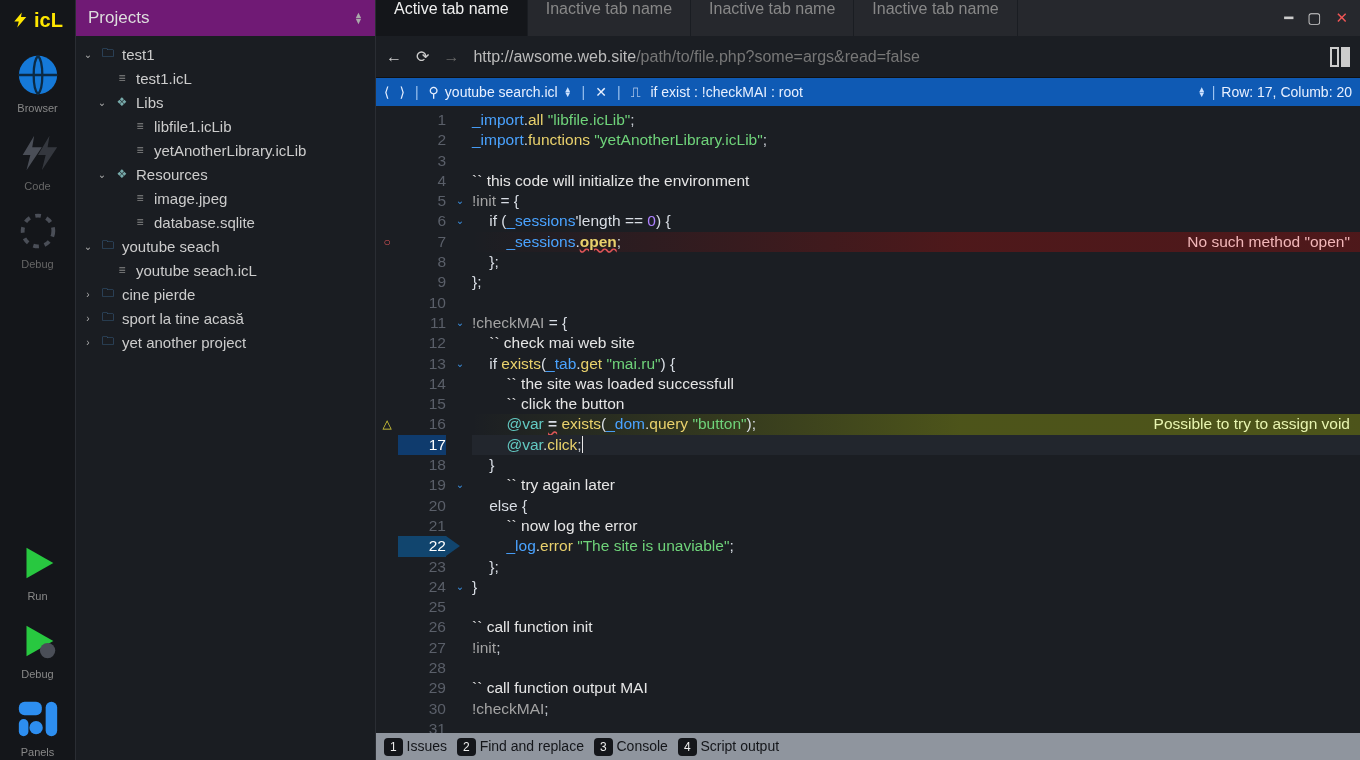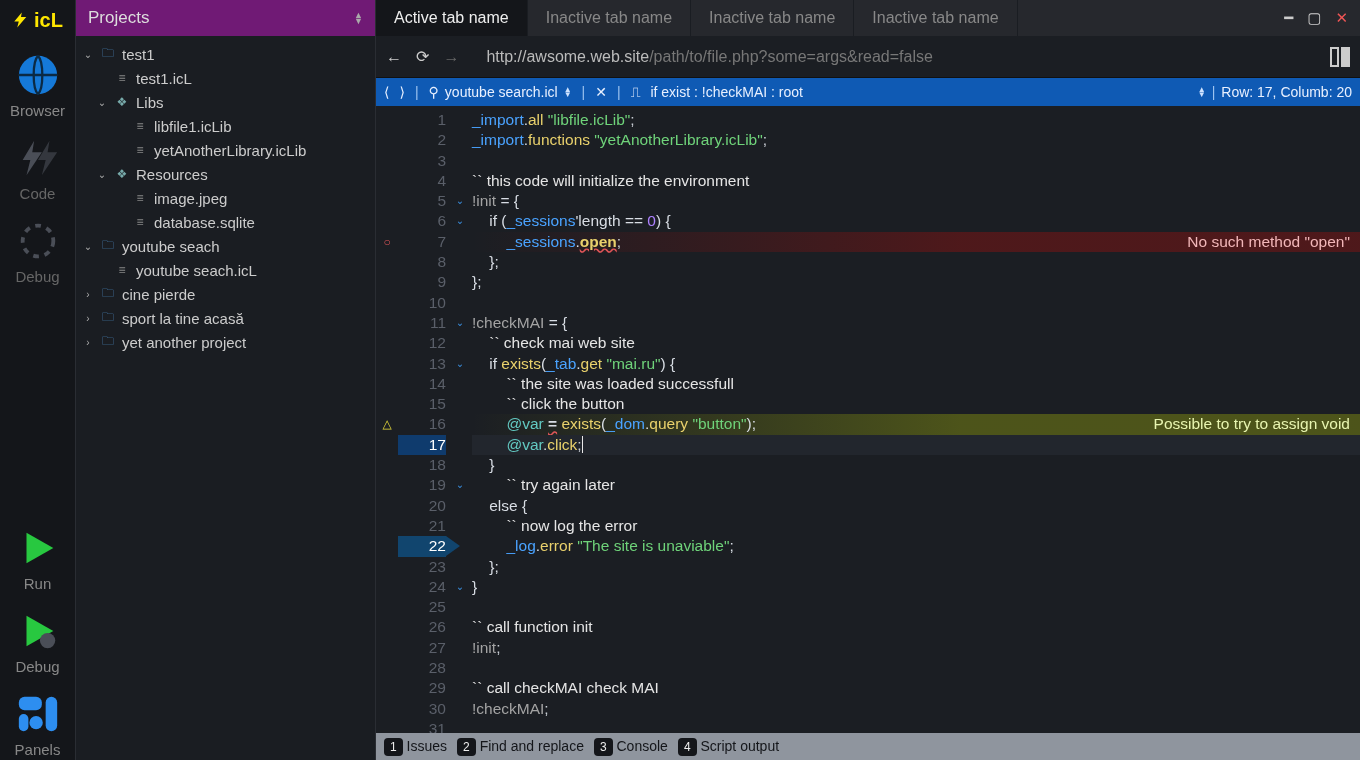--- a/index.html
+++ b/index.html
@@ -6,21 +6,21 @@
 html, body { width: 1360px; height: 760px; overflow: hidden; background: #1a1d22; color: #ccc; }
 
 .app { display: flex; height: 100%; }
 
 
 .rail { width: 76px; background: #14161a; display: flex; flex-direction: column; align-items: flex-start; padding-top: 2px; color: #888; font-size: 12px; border-right: 1px solid #2a2d33; }
 .rail-logo { display: flex; align-items: center; gap: 4px; color: #fee600; font-size: 20px; font-weight: bold; height: 36px; width: 100%; justify-content: center; }
 .rail-logo svg { width: 18px; height: 22px; }
 .rail-item { display: flex; flex-direction: column; align-items: center; gap: 4px; margin-top: 10px; cursor: pointer; width: 100%; padding: 4px 0 2px; }
 .rail-item svg, .rail-item .ic { width: 46px; height: 46px; }
-.rail-item span { font-size: 15px; }
+.rail-item span { font-size: 11px; }
 .rail-spacer { flex: 1; }
 .rail-item.browser svg { color:#1579d8; }
 .rail-item.muted { color:#666; }
 
 
 .side { width: 300px; background: #1a1d22; display: flex; flex-direction: column; border-right: 1px solid #2a2d33; }
 .side-head { height: 36px; background: #701a75; display: flex; align-items: center; justify-content: space-between; padding: 0 12px; color: #ddd; font-size: 17px; }
 .side-head .sorter { display:flex; flex-direction:column; line-height:6px; font-size:9px; color:#aaa; }
 .tree { padding: 6px 0; font-size: 15px; color: #ccc; overflow: auto; }
 .tree-row { display: flex; align-items: center; height: 24px; padding-left: 6px; gap: 6px; cursor: pointer; white-space: nowrap; }
@@ -29,30 +29,30 @@
 .ic.folder { color:#4f8fcc; }
 .ic.file { color:#888; }
 .ic.lib { color:#7aa; }
 .indent1{padding-left:20px;} .indent2{padding-left:38px;}
 
 
 .main { flex:1; display:flex; flex-direction:column; background:#1b1e23; min-width:0; }
 
 
 .tabs { height:36px; display:flex; background:#26282d; align-items:stretch; }
-.tab { padding:0 18px; display:flex; align-items:center; font-size:16px; color:#888; background:#26282d; border-right:1px solid #1a1d22; cursor:pointer; }
+.tab { padding:0 18px; display:flex; align-items:flex-start; font-size:16px; color:#888; background:#26282d; border-right:1px solid #1a1d22; cursor:pointer; }
 .tab.active { background:#14161a; color:#eee; }
 .win-controls { margin-left:auto; display:flex; align-items:center; gap:14px; padding:0 12px; color:#ccc; }
 .win-controls span{cursor:pointer; font-size:15px;}
 .win-controls .close{color:#e55;}
 
 
 .urlbar { height:42px; background:#1b1e23; display:flex; align-items:center; padding:0 10px; gap:14px; color:#bbb; font-size:16px; border-bottom:1px solid #111; }
 .urlbar .navbtn { cursor:pointer; color:#ccc; }
-.url-text { font-family: "Segoe UI", sans-serif; margin-left: 13px; }
+.url-text { font-family: "Segoe UI", sans-serif; }
 .url-text .dim { color:#777; }
 .urlbar-right { margin-left:auto; display:flex; gap:2px; }
 .urlbar-right .pane { width:9px; height:20px; border:2px solid #ccc; }
 .urlbar-right .pane.filled { background:#ccc; }
 
 
 .filebar { height:28px; background:#0f5ab4; color:#e8f0ff; display:flex; align-items:center; font-size:14px; padding:0 8px; gap:10px; }
 .filebar .sep { color:#9cc3f0; }
 .filebar .chev2{cursor:pointer;}
 .filebar .pick { display:flex; align-items:center; gap:6px; }
@@ -409,21 +409,21 @@
           <div class="line">        <span class="cmt">`` try again later</span></div>
           <div class="line">    <span class="op">else {</span></div>
           <div class="line">        <span class="cmt">`` now log the error</span></div>
           <div class="line">        <span class="kw">_log</span><span class="dot">.</span><span class="fn">error</span> <span class="str">"The site is unaviable"</span><span class="op">;</span></div>
           <div class="line">    <span class="op">};</span></div>
           <div class="line"><span class="op">}</span></div>
           <div class="line"></div>
           <div class="line"><span class="cmt">`` call function init</span></div>
           <div class="line"><span class="bang">!init</span>;</div>
           <div class="line"></div>
-          <div class="line"><span class="cmt">`` call checkMAI check MAI</span></div>
+          <div class="line"><span class="cmt">`` call function output MAI</span></div>
           <div class="line"><span class="bang">!checkMAI</span>;</div>
           <div class="line"></div>
         </div>
     </div>
 
     <div class="bottom">
       <span id="bottom-items"><span class="chip">1</span> <span class="lbl">Issues</span><span class="chip">2</span> <span class="lbl">Find and replace</span><span class="chip">3</span> <span class="lbl">Console</span><span class="chip">4</span> <span class="lbl">Script output</span></span>
     </div>
 
   </div>

